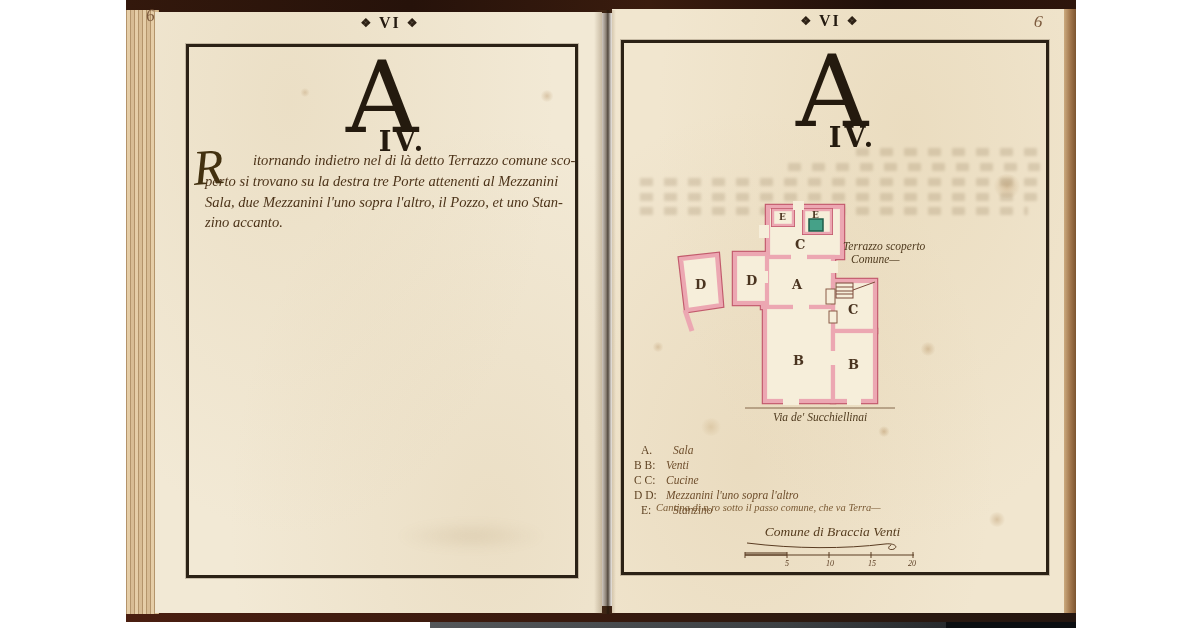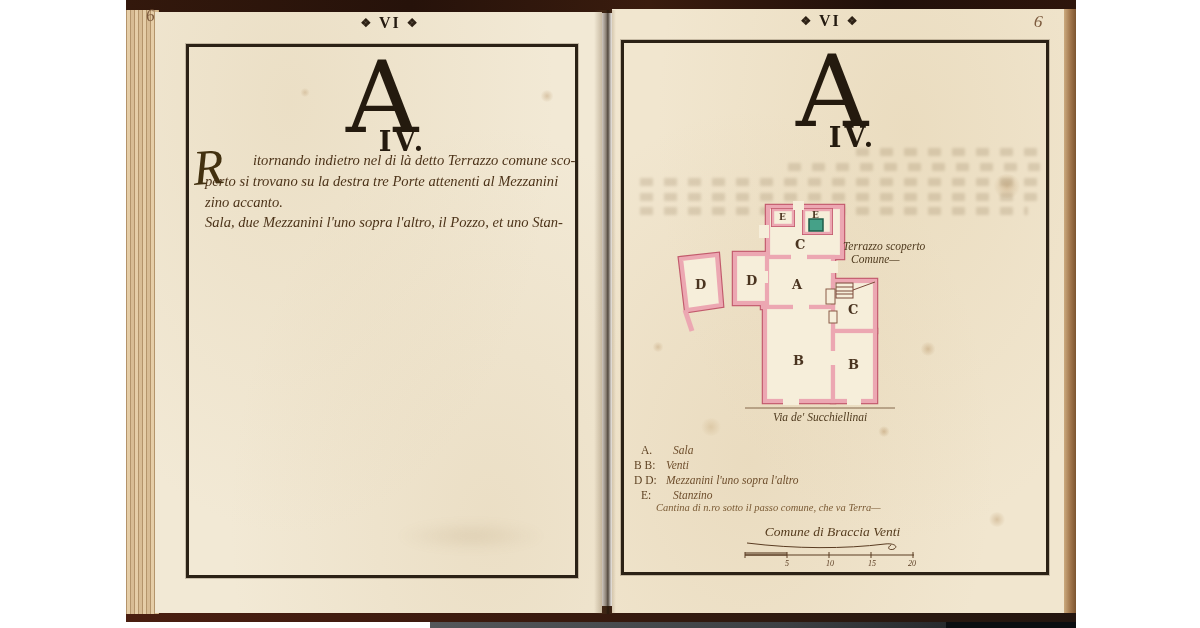--- a/index.html
+++ b/index.html
@@ -137,22 +137,22 @@
   <div class="abs frame" style="left:186px;top:44px;width:386px;height:528px;"></div>
   <div class="abs frame" style="left:621px;top:40px;width:422px;height:529px;"></div>
 
   <div class="abs big-letter" style="left:186px;top:48px;">A</div>
   <div class="abs numeral" style="left:186px;top:126px;">IV.</div>
 
   <div class="abs hand initial-r">R</div>
   <div class="abs hand para">
     <div class="ln first">itornando indietro nel di là detto Terrazzo comune sco-</div>
     <div class="ln">perto si trovano su la destra tre Porte attenenti al Mezzanini</div>
+    <div class="ln">Sala, due Mezzanini l'uno sopra l'altro, il Pozzo, et uno Stan-</div>
     <div class="ln">zino accanto.</div>
-    <div class="ln">Sala, due Mezzanini l'uno sopra l'altro, il Pozzo, et uno Stan-</div>
   </div>
 
   <div class="abs big-letter" style="left:636px;top:42px;">A</div>
   <div class="abs numeral" style="left:636px;top:122px;">IV.</div>
 
   <svg class="abs" style="left:655px;top:193px;" width="340" height="235" viewBox="0 0 340 235">
     <g>
 
       <rect class="wall-outer" x="113" y="14" width="74" height="50"></rect>
       <rect class="wall-outer" x="108" y="64" width="70" height="50"></rect>
@@ -220,20 +220,24 @@
   </svg>
 
   <div class="abs legend">
     <div class="row">
       <span class="k" style="padding-left:7px;">A.</span>
       <span>Sala</span>
     </div>
     <div class="row">
       <span class="k">B B:</span>
       <span>Venti</span>
+    </div>
+    <div class="row">
+      <span class="k">C C:</span>
+      <span>Cucine</span>
     </div>
     <div class="row">
       <span class="k">D D:</span>
       <span>Mezzanini l'uno sopra l'altro</span>
     </div>
     <div class="row">
       <span class="k" style="padding-left:7px;">E:</span>
       <span>Stanzino</span>
     </div>
   </div>

